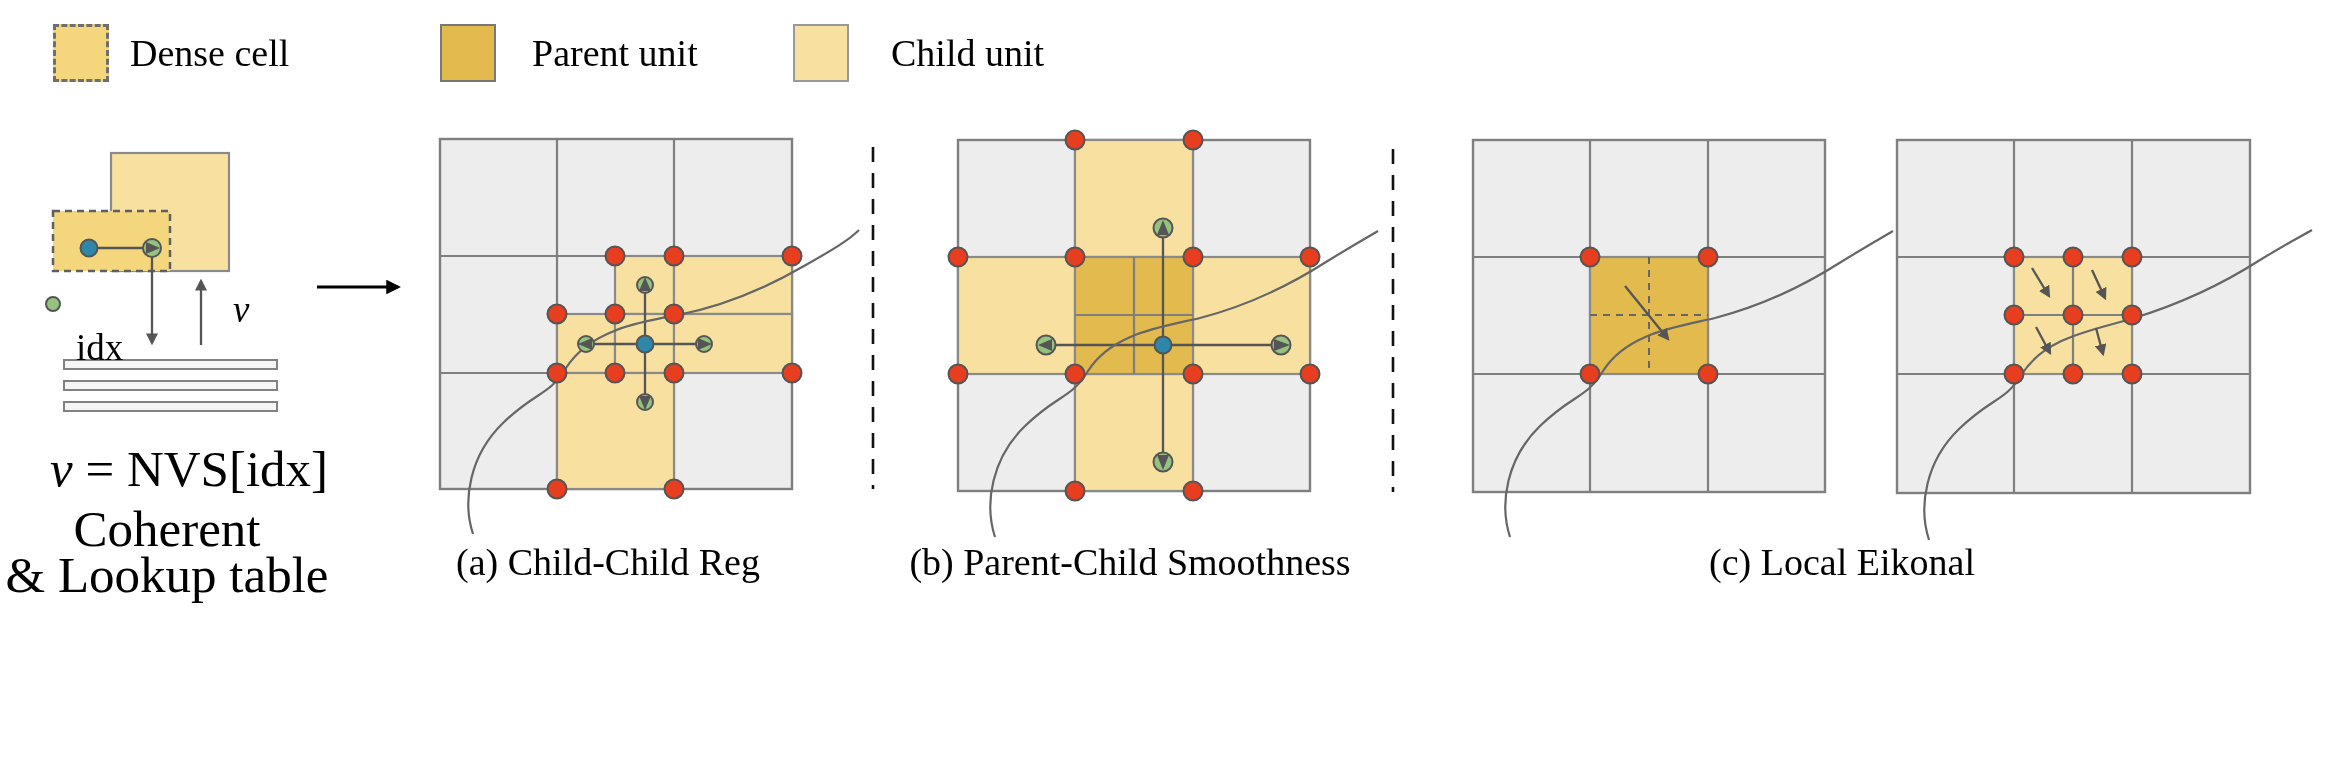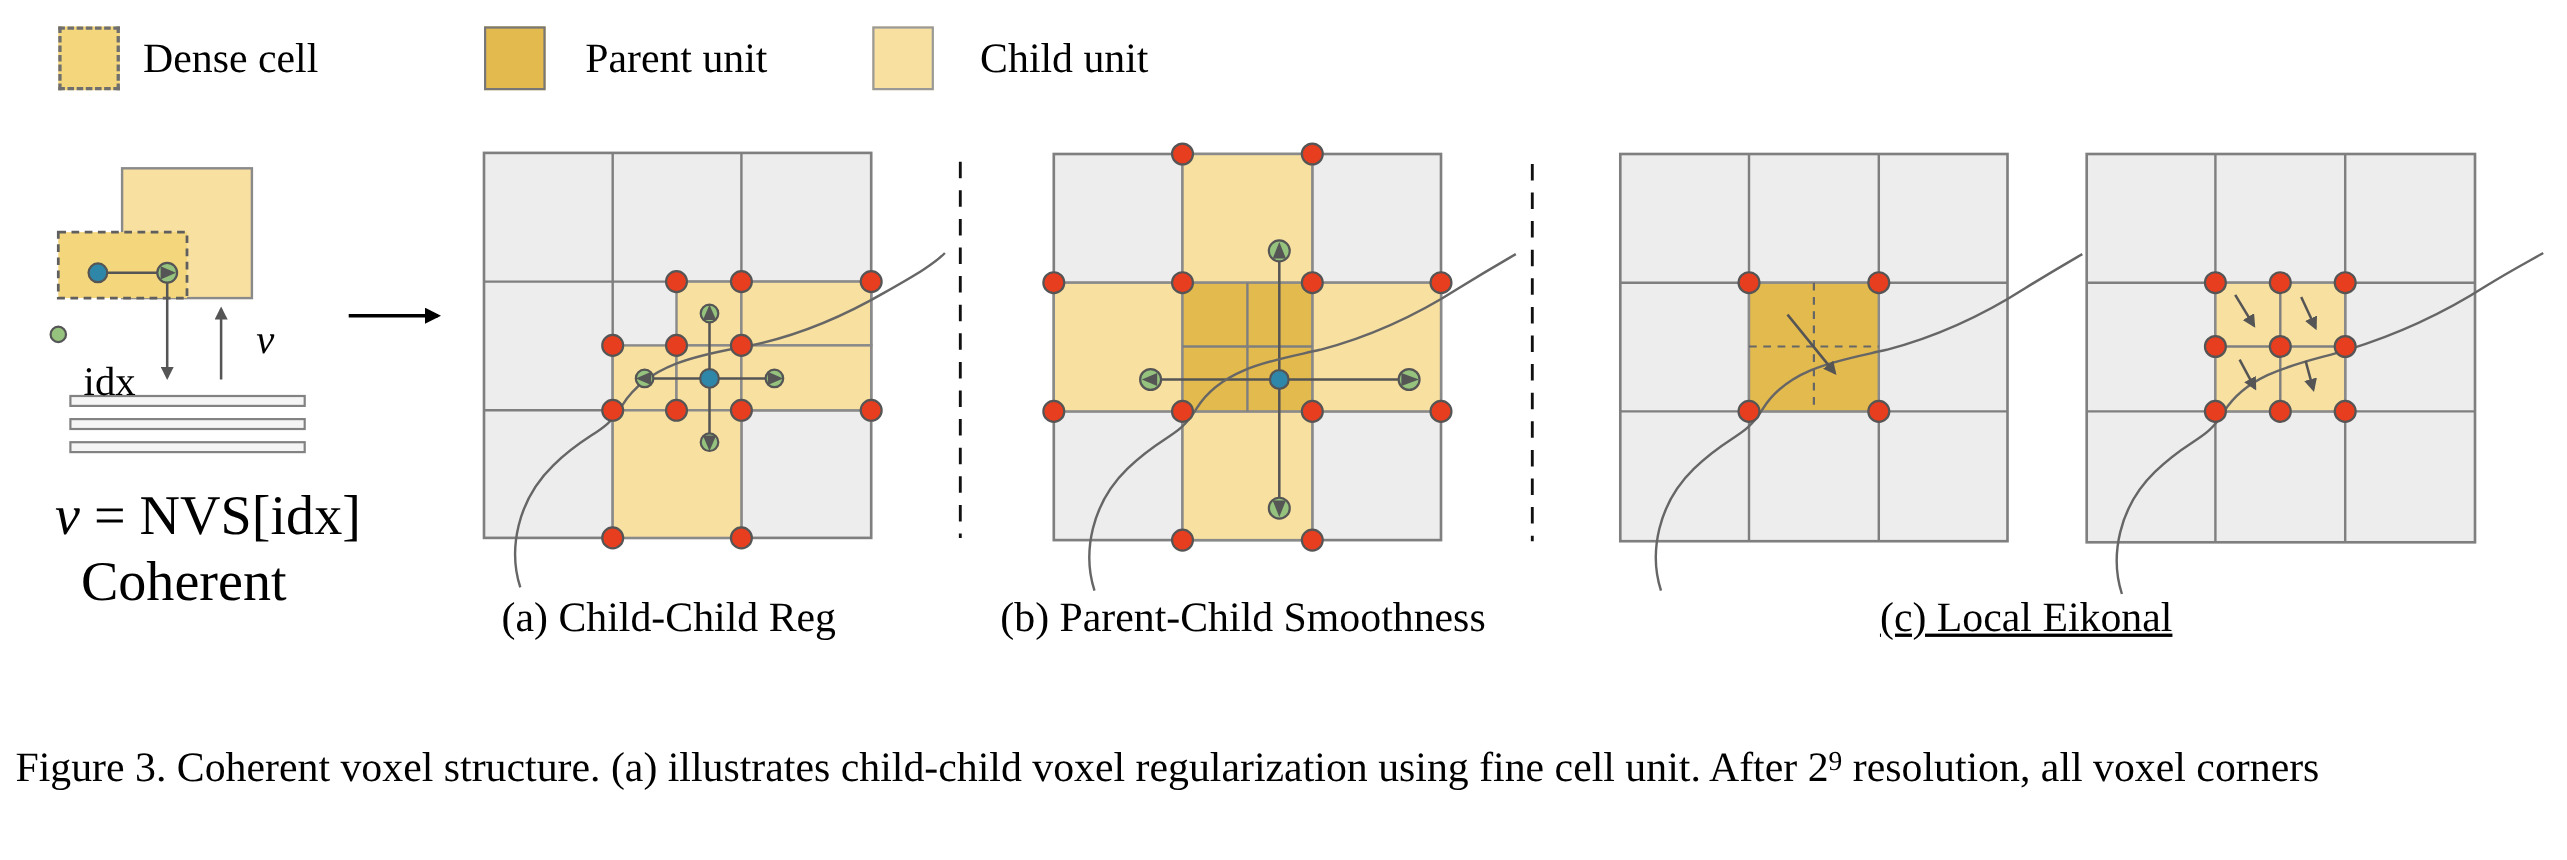--- a/index.html
+++ b/index.html
@@ -206,20 +206,20 @@
   <div class="t legend-label" style="left:130px;">Dense cell</div>
   <div class="swatch swatch-parent"></div>
   <div class="t legend-label" style="left:532px;">Parent unit</div>
   <div class="swatch swatch-child"></div>
   <div class="t legend-label" style="left:891px;">Child unit</div>
 
   <div class="t small-label" style="left:76px;top:288px;margin-top:38px;">idx</div>
   <div class="t small-label ital" style="left:233px;top:288px;">v</div>
   <div class="t formula" style="left:50px;top:440px;"><span class="ital">v</span><span> = NVS[idx]</span></div>
   <div class="t formula centered" style="left:167px;top:500px;">Coherent</div>
+  <div class="t formula centered" style="left:167px;top:546px;">&amp; Lookup table</div>
 
   <div class="t cap" style="left:1130px;">(b) Parent-Child Smoothness</div>
   <div class="t cap" style="left:608px;">(a) Child-Child Reg</div>
-  <div class="t cap" style="left:1842px;text-decoration:underline;">(c) Local Eikonal</div>
-
-  <div class="t figcap" style="top:676px;"><span>Figure 3. Coherent voxel structure. (a) illustrates child-child voxel regularization using fine cell unit. After 2</span><sup>9</sup><span> resolution, all voxel corners</span></div>
+  <div class="t cap" style="left:1842px;">(c) Local Eikonal</div>
+
 
 </div>
 
 </body></html>

